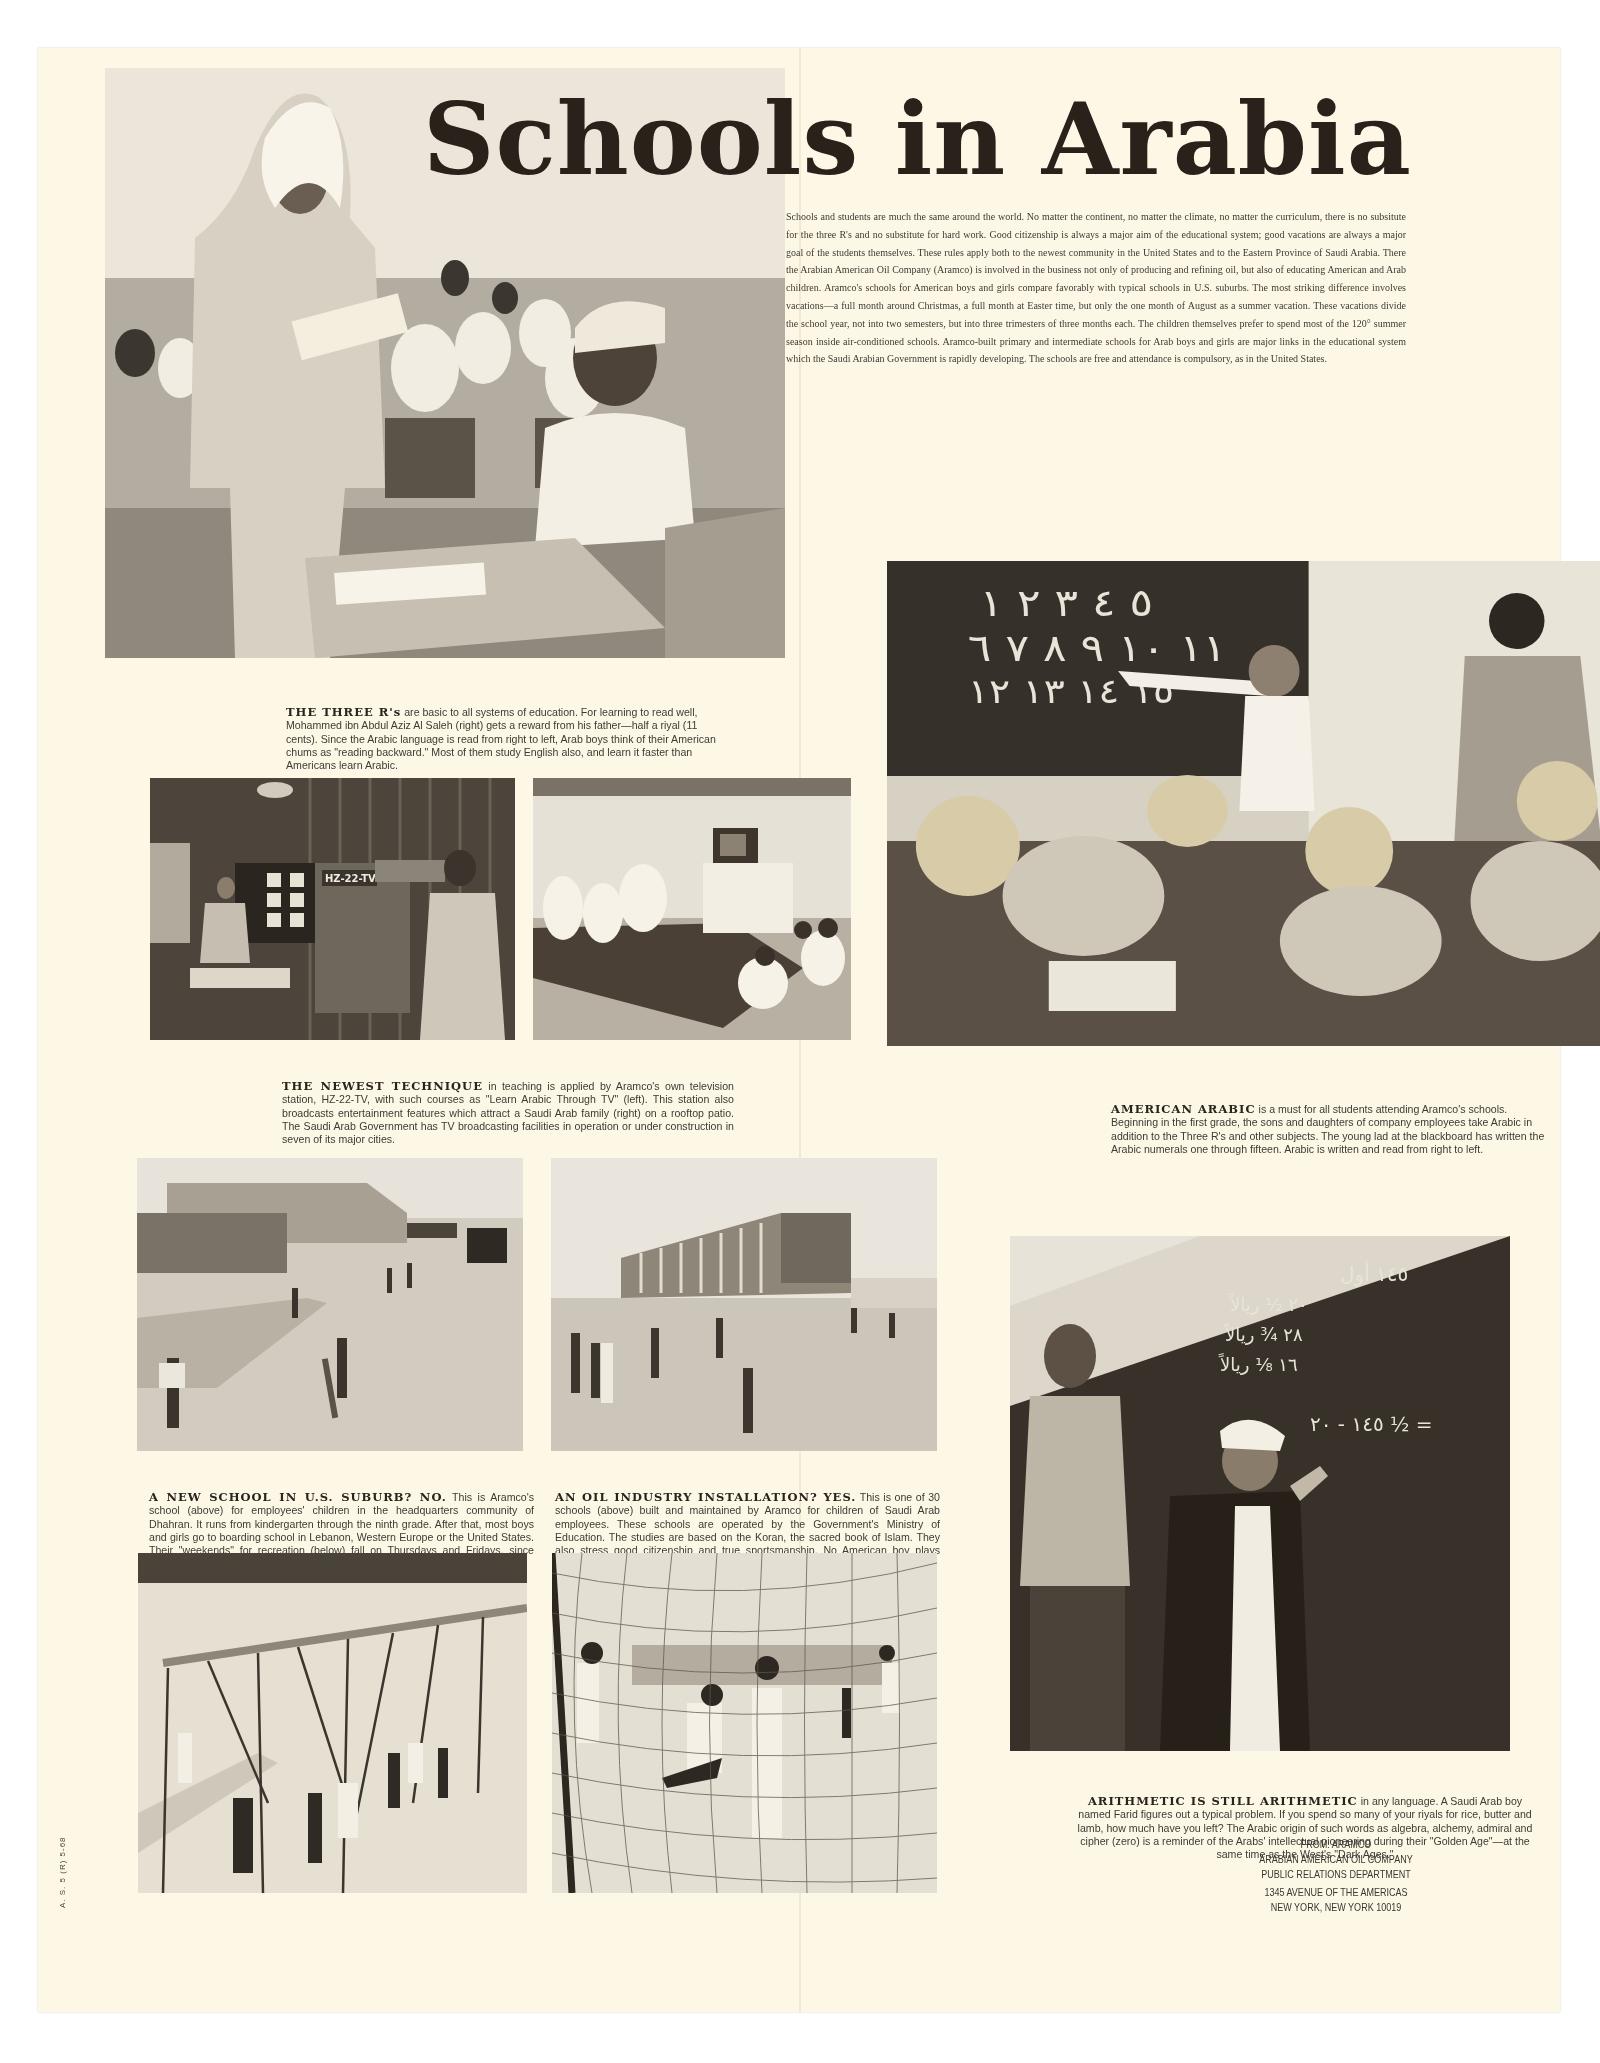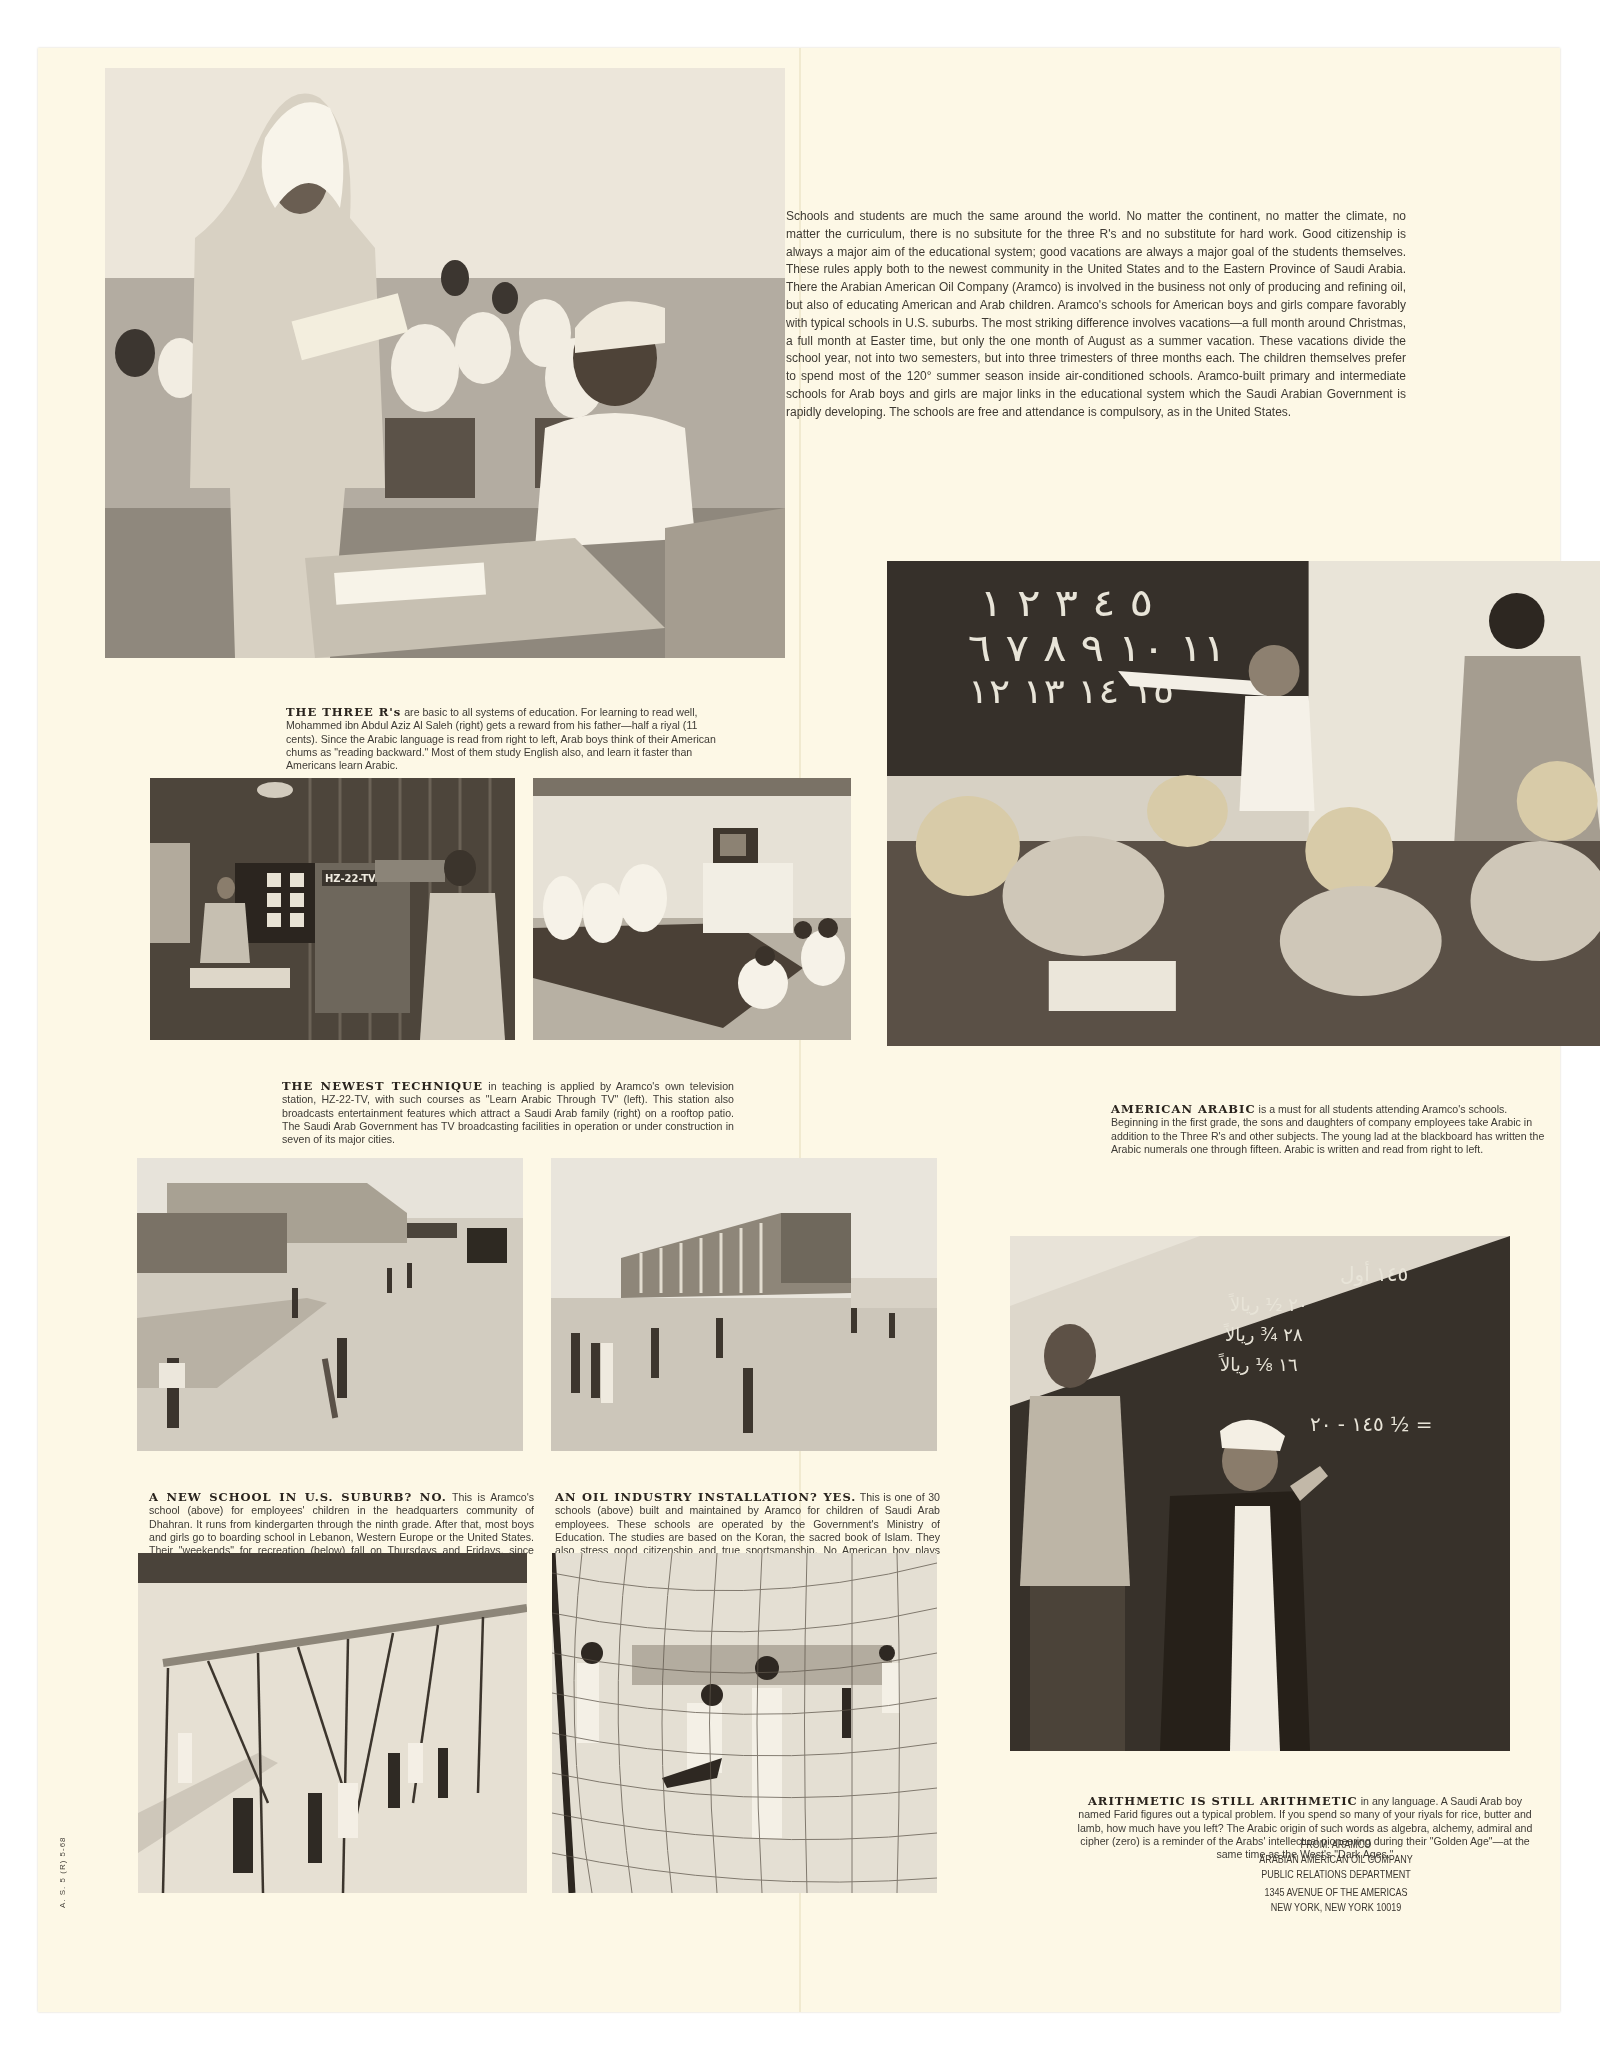--- a/index.html
+++ b/index.html
@@ -1,20 +1,20 @@
 <!DOCTYPE html>
 <html><head>
 <meta charset="utf-8">
 <style>
   html,body{margin:0;padding:0;}
   body{width:1600px;height:2063px;background:#ffffff;position:relative;overflow:hidden;font-family:"Liberation Sans",sans-serif;}
   .page{position:absolute;left:38px;top:48px;width:1522px;height:1964px;background:#fdf8e6;box-shadow:0 0 2px #d8d4c4;}
   .fold{position:absolute;left:761px;top:0;width:2px;height:100%;background:#f1ead0;}
   .title{position:absolute;left:385px;top:42px;font-family:"DejaVu Serif","Liberation Serif",serif;font-weight:bold;font-size:99px;letter-spacing:1px;color:#2a211b;line-height:1;white-space:nowrap;}
-  .intro{position:absolute;left:748px;top:160px;width:620px;font-family:Liberation Sans, sans-serif;font-size:12px;line-height:17.8px;color:#3e3a33;text-align:justify;}
+  .intro{position:absolute;left:748px;top:160px;width:620px;font-family:Liberation Serif, serif;font-size:10px;line-height:17.8px;color:#3e3a33;text-align:justify;}
   .photo{position:absolute;overflow:hidden;background:#7b756b;}
   .cap{position:absolute;font-family:"Liberation Sans",sans-serif;font-size:10.6px;line-height:13.3px;color:#3d3a35;margin-top:40px;}
   .cap .hd{font-family:"DejaVu Serif","Liberation Serif",serif;font-weight:bold;font-size:11.5px;letter-spacing:1px;color:#2a241e;}
   .cap.j{text-align:justify;}
   .from{position:absolute;left:1188px;top:1789px;width:220px;text-align:center;font-family:"Liberation Sans",sans-serif;font-size:10.5px;line-height:15px;color:#3a3630;transform:scaleX(0.86);transform-origin:center top;}
   .code{position:absolute;left:20px;top:1860px;font-size:8px;color:#4a463f;transform:rotate(-90deg);transform-origin:left top;white-space:nowrap;letter-spacing:1px;}
   svg{display:block;width:100%;height:100%;}
   .chalk{font-family:"DejaVu Sans",sans-serif;fill:#e8e4d8;}
 </style>
 </head>
@@ -54,20 +54,21 @@
       <ellipse cx="510" cy="290" rx="42" ry="48" fill="#4e4338"></ellipse>
       <path d="M470 260 Q500 220 560 240 L560 275 L470 285Z" fill="#efe9dc"></path>
       <path d="M440 360 Q510 330 580 360 L590 470 L430 480Z" fill="#f4efe4"></path>
 
       <path d="M200 490 L470 470 L560 560 L210 590Z" fill="#c7c0b2"></path>
       <rect x="230" y="500" width="150" height="32" fill="#f7f3e8" transform="rotate(-4 300 515)"></rect>
       <path d="M560 460 L680 440 L680 590 L560 590Z" fill="#a59d90"></path>
     </svg>
   </div>
 
+  <div class="title">Schools in Arabia</div>
 
   <p class="intro" style="margin:0;">Schools and students are much the same around the world. No matter the continent, no matter the climate, no matter the curriculum, there is no subsitute for the three R's and no substitute for hard work. Good citizenship is always a major aim of the educational system; good vacations are always a major goal of the students themselves. These rules apply both to the newest community in the United States and to the Eastern Province of Saudi Arabia. There the Arabian American Oil Company (Aramco) is involved in the business not only of producing and refining oil, but also of educating American and Arab children. Aramco's schools for American boys and girls compare favorably with typical schools in U.S. suburbs. The most striking difference involves vacations—a full month around Christmas, a full month at Easter time, but only the one month of August as a summer vacation. These vacations divide the school year, not into two semesters, but into three trimesters of three months each. The children themselves prefer to spend most of the 120° summer season inside air-conditioned schools. Aramco-built primary and intermediate schools for Arab boys and girls are major links in the educational system which the Saudi Arabian Government is rapidly developing. The schools are free and attendance is compulsory, as in the United States.</p>
 
   <div class="cap" style="left:248px;top:618px;width:440px;">
     <span class="hd">THE THREE R's</span><span> are basic to all systems of education. For learning to read well, Mohammed ibn Abdul Aziz Al Saleh (right) gets a reward from his father—half a riyal (11 cents). Since the Arabic language is read from right to left, Arab boys think of their American chums as "reading backward." Most of them study English also, and learn it faster than Americans learn Arabic.</span>
   </div>
 
   <div class="photo" style="left:112px;top:730px;width:365px;height:262px;background:#86efac;">
     <svg viewBox="0 0 365 262" preserveAspectRatio="none">
       <rect width="365" height="262" fill="#4d453b"></rect>

